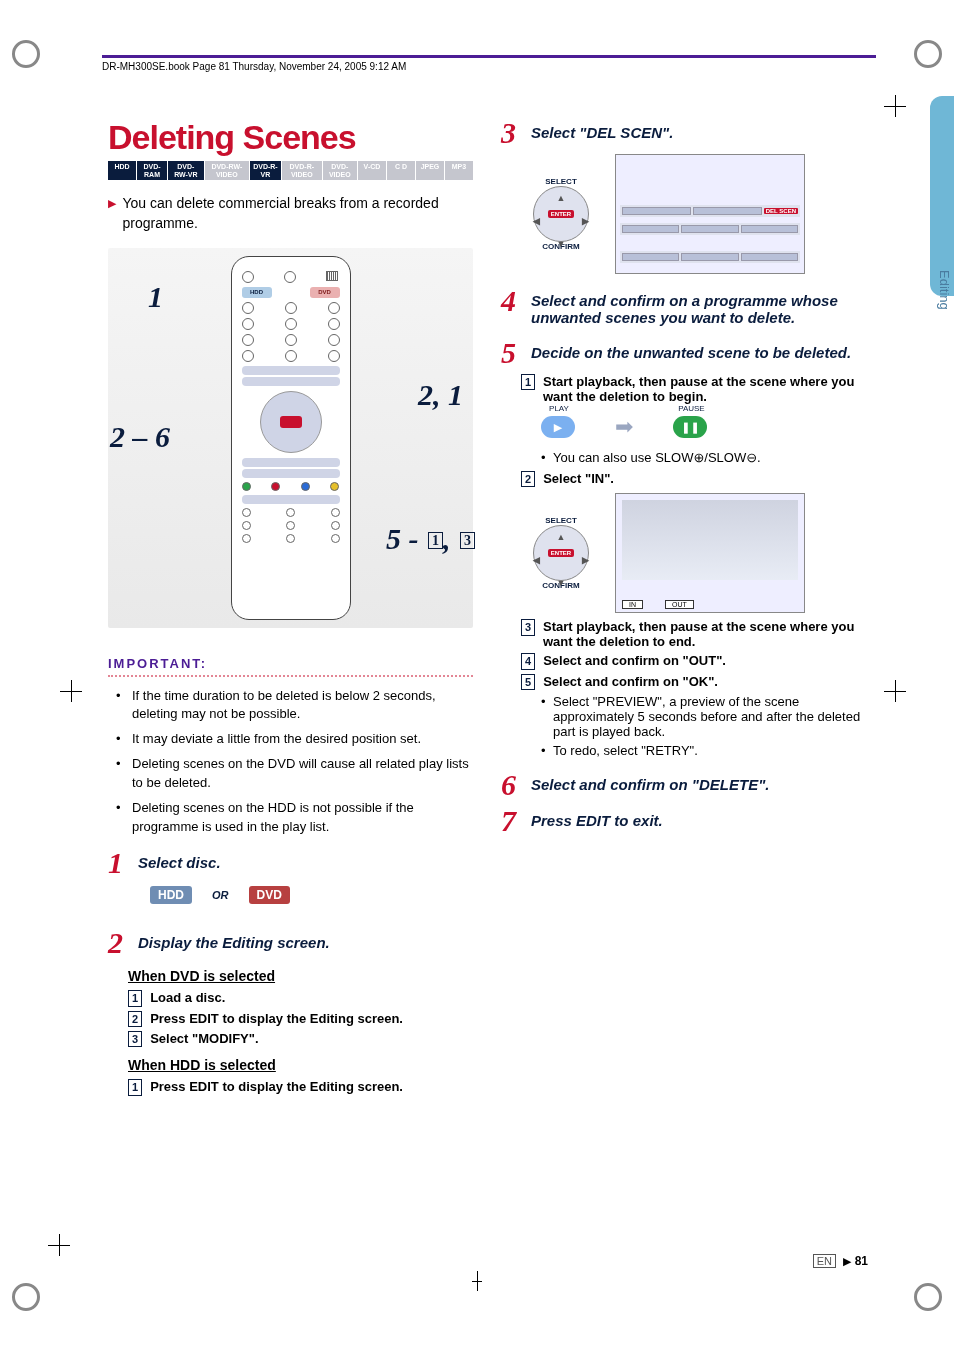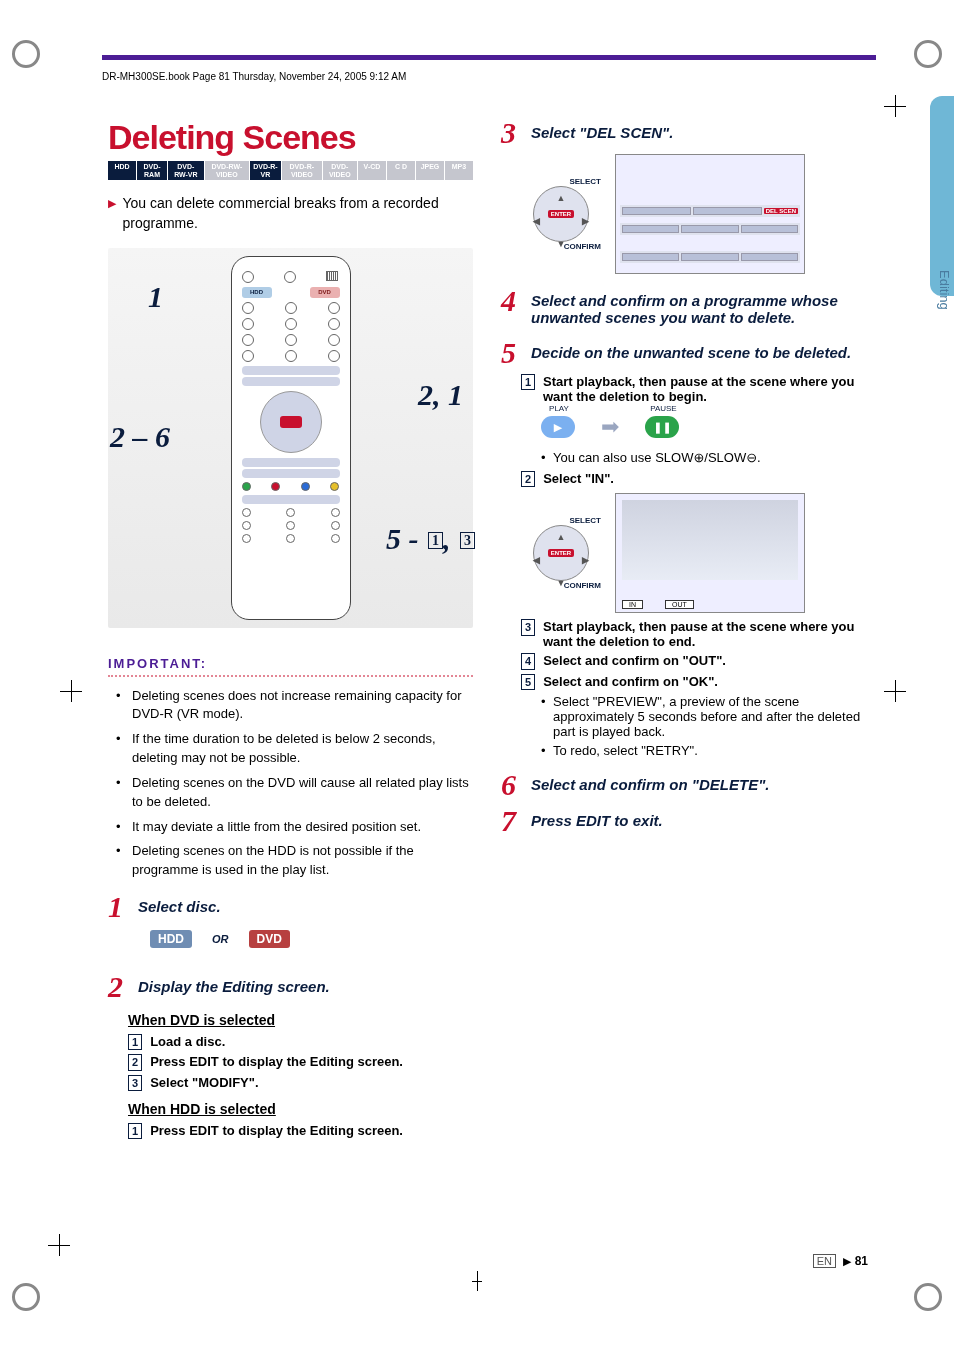--- a/index.html
+++ b/index.html
@@ -25,23 +25,23 @@
   .crop-mark { position:absolute; width:22px; height:22px;}
   .crop-mark::before{content:"";position:absolute;width:100%;border-top:1px solid #000;top:50%;}
   .crop-mark::after{content:"";position:absolute;height:100%;border-left:1px solid #000;left:50%;}
   .crop-tr{top:95px;right:48px}
   .crop-bl{bottom:95px;left:48px}
   .crop-ml{top:680px;left:60px}
   .crop-mr{top:680px;right:48px}
   .header-line {
     position: absolute;
     top: 55px; left: 102px; right: 78px;
-    border-top: 5px solid #4c1d95;
+    border-top: 3px solid #4c1d95;
     font-size: 10px; color: #000;
-    padding-top: 11px;
+    padding-top: 3px;
   }
   .page-body {
     position: absolute;
     top: 118px; left: 108px; right: 88px; bottom: 90px;
     display: flex;
     gap: 28px;
   }
   .col { flex: 1; min-width: 0; }
   .title {
     font-family: "Arial Black", Arial, sans-serif;
@@ -101,37 +101,37 @@
   .sub-u{font-size:14px;font-weight:bold;text-decoration:underline;margin:10px 0 6px 20px}
   .sub-step-row{display:flex;gap:8px;margin:4px 0 4px 20px;align-items:flex-start}
   .boxed-num{border:1px solid #0a1c3d;color:#0a1c3d;font-size:11px;padding:0 3px;font-weight:bold;min-width:14px;text-align:center;line-height:1.3}
   .sub-text{font-size:13px;font-weight:bold}
   .select-hdd{display:flex;align-items:center;gap:20px;margin:8px 0 24px 42px}
   .btn-hdd{background:#6f8db3;color:#fff;font-weight:bold;padding:2px 8px;border-radius:3px;font-size:12px;position:relative}
   .btn-dvd{background:#b74040;color:#fff;font-weight:bold;padding:2px 8px;border-radius:3px;font-size:12px;position:relative}
   .finger{position:absolute;right:-14px;bottom:-10px;font-size:14px}
   .or-label{font-size:11px;font-style:italic;font-weight:bold;color:#0a1c3d}
   .select-box{display:flex;gap:14px;margin:6px 0 6px 20px;align-items:center}
-  .dpad-mini{width:80px;position:relative;font-size:8px;color:#0a1c3d;font-weight:bold;text-align:right}
+  .dpad-mini{width:80px;position:relative;font-size:8px;color:#0a1c3d;font-weight:bold;text-align:center}
   .dpad-circle{width:56px;height:56px;border-radius:50%;background:#dfe2ee;margin:0 auto;border:1px solid #888;display:flex;align-items:center;justify-content:center}
   .enter-btn{background:#c8102e;color:#fff;font-size:6px;padding:1px 3px;border-radius:2px}
   .dpad-arrows{position:absolute;width:56px;height:56px;left:12px;top:16px}
   .dpad-arrows span{position:absolute;font-size:9px;color:#555}
   .dpad-arrows .up{top:0;left:50%;transform:translateX(-50%)}
   .dpad-arrows .down{bottom:0;left:50%;transform:translateX(-50%)}
   .dpad-arrows .left{left:0;top:50%;transform:translateY(-50%)}
   .dpad-arrows .right{right:0;top:50%;transform:translateY(-50%)}
   .screen-thumb{border:1px solid #888;width:190px;height:120px;background:#eef;position:relative;font-size:7px}
   .screen-row{position:absolute;left:4px;right:4px;height:12px;background:#dfe2ee;display:flex;align-items:center;gap:2px;padding:0 2px}
   .badge-del{background:#c8102e;color:#fff;font-size:6px;padding:0 2px;border-radius:1px;font-weight:bold;margin-left:auto}
   .slot{flex:1;height:8px;background:#b8c0d8;border:1px solid #99a}
   .screen-img{position:absolute;top:6px;left:6px;right:6px;height:80px;background:linear-gradient(#cfd3e0,#e8ecf5)}
   .inout-row{position:absolute;bottom:3px;left:6px;right:6px;display:flex;gap:22px;font-size:7px}
   .inout-row span{border:1px solid #333;padding:0 6px;background:#fff}
-  .play-pause{display:flex;align-items:center;gap:26px;margin:10px 0 10px 40px}
+  .play-pause{display:flex;align-items:center;gap:40px;margin:10px 0 10px 40px}
   .btn-circle{width:34px;height:22px;border-radius:11px;background:#7bb0f0;display:flex;align-items:center;justify-content:center;color:#fff;font-size:11px;position:relative}
   .btn-circle.green{background:#2aa34a}
   .pp-label{font-size:8px;color:#0a1c3d;position:absolute;top:-12px;width:60px;text-align:center;left:-12px}
   .arrow-big{font-size:22px;color:#9aa6c0}
   .sub-bullets{list-style:none;margin:4px 0 6px 40px;font-size:13px}
   .sub-bullets li{position:relative;padding-left:12px;margin-bottom:4px}
   .sub-bullets li::before{content:"•";position:absolute;left:0}
   .side-tab{
     position:absolute; right:0; top:96px;
     width:24px; height:200px;
@@ -261,24 +261,23 @@
             <div class="r-dot sm"></div>
             <div class="r-dot sm"></div>
             <div class="r-dot sm"></div>
           </div>
       </div>
     </div>
 
     <div class="important-hdr">IMPORTANT:</div>
     <div class="dots-rule"></div>
     <ul class="bullet-list">
-      <li>Deleting scenes does not increase remaining capacity for DVD-R (VR mode).</li>
       <li>If the time duration to be deleted is below 2 seconds, deleting may not be possible.</li>
+      <li>It may deviate a little from the desired position set.</li>
       <li>Deleting scenes on the DVD will cause all related play lists to be deleted.</li>
-      <li>It may deviate a little from the desired position set.</li>
       <li>Deleting scenes on the HDD is not possible if the programme is used in the play list.</li>
     </ul>
 
     <div class="step-row">
       <div class="step-num">1</div>
       <div class="step-text">Select disc.</div>
     </div>
     <div class="select-hdd">
       <div class="btn-hdd">
         <span>HDD</span>

